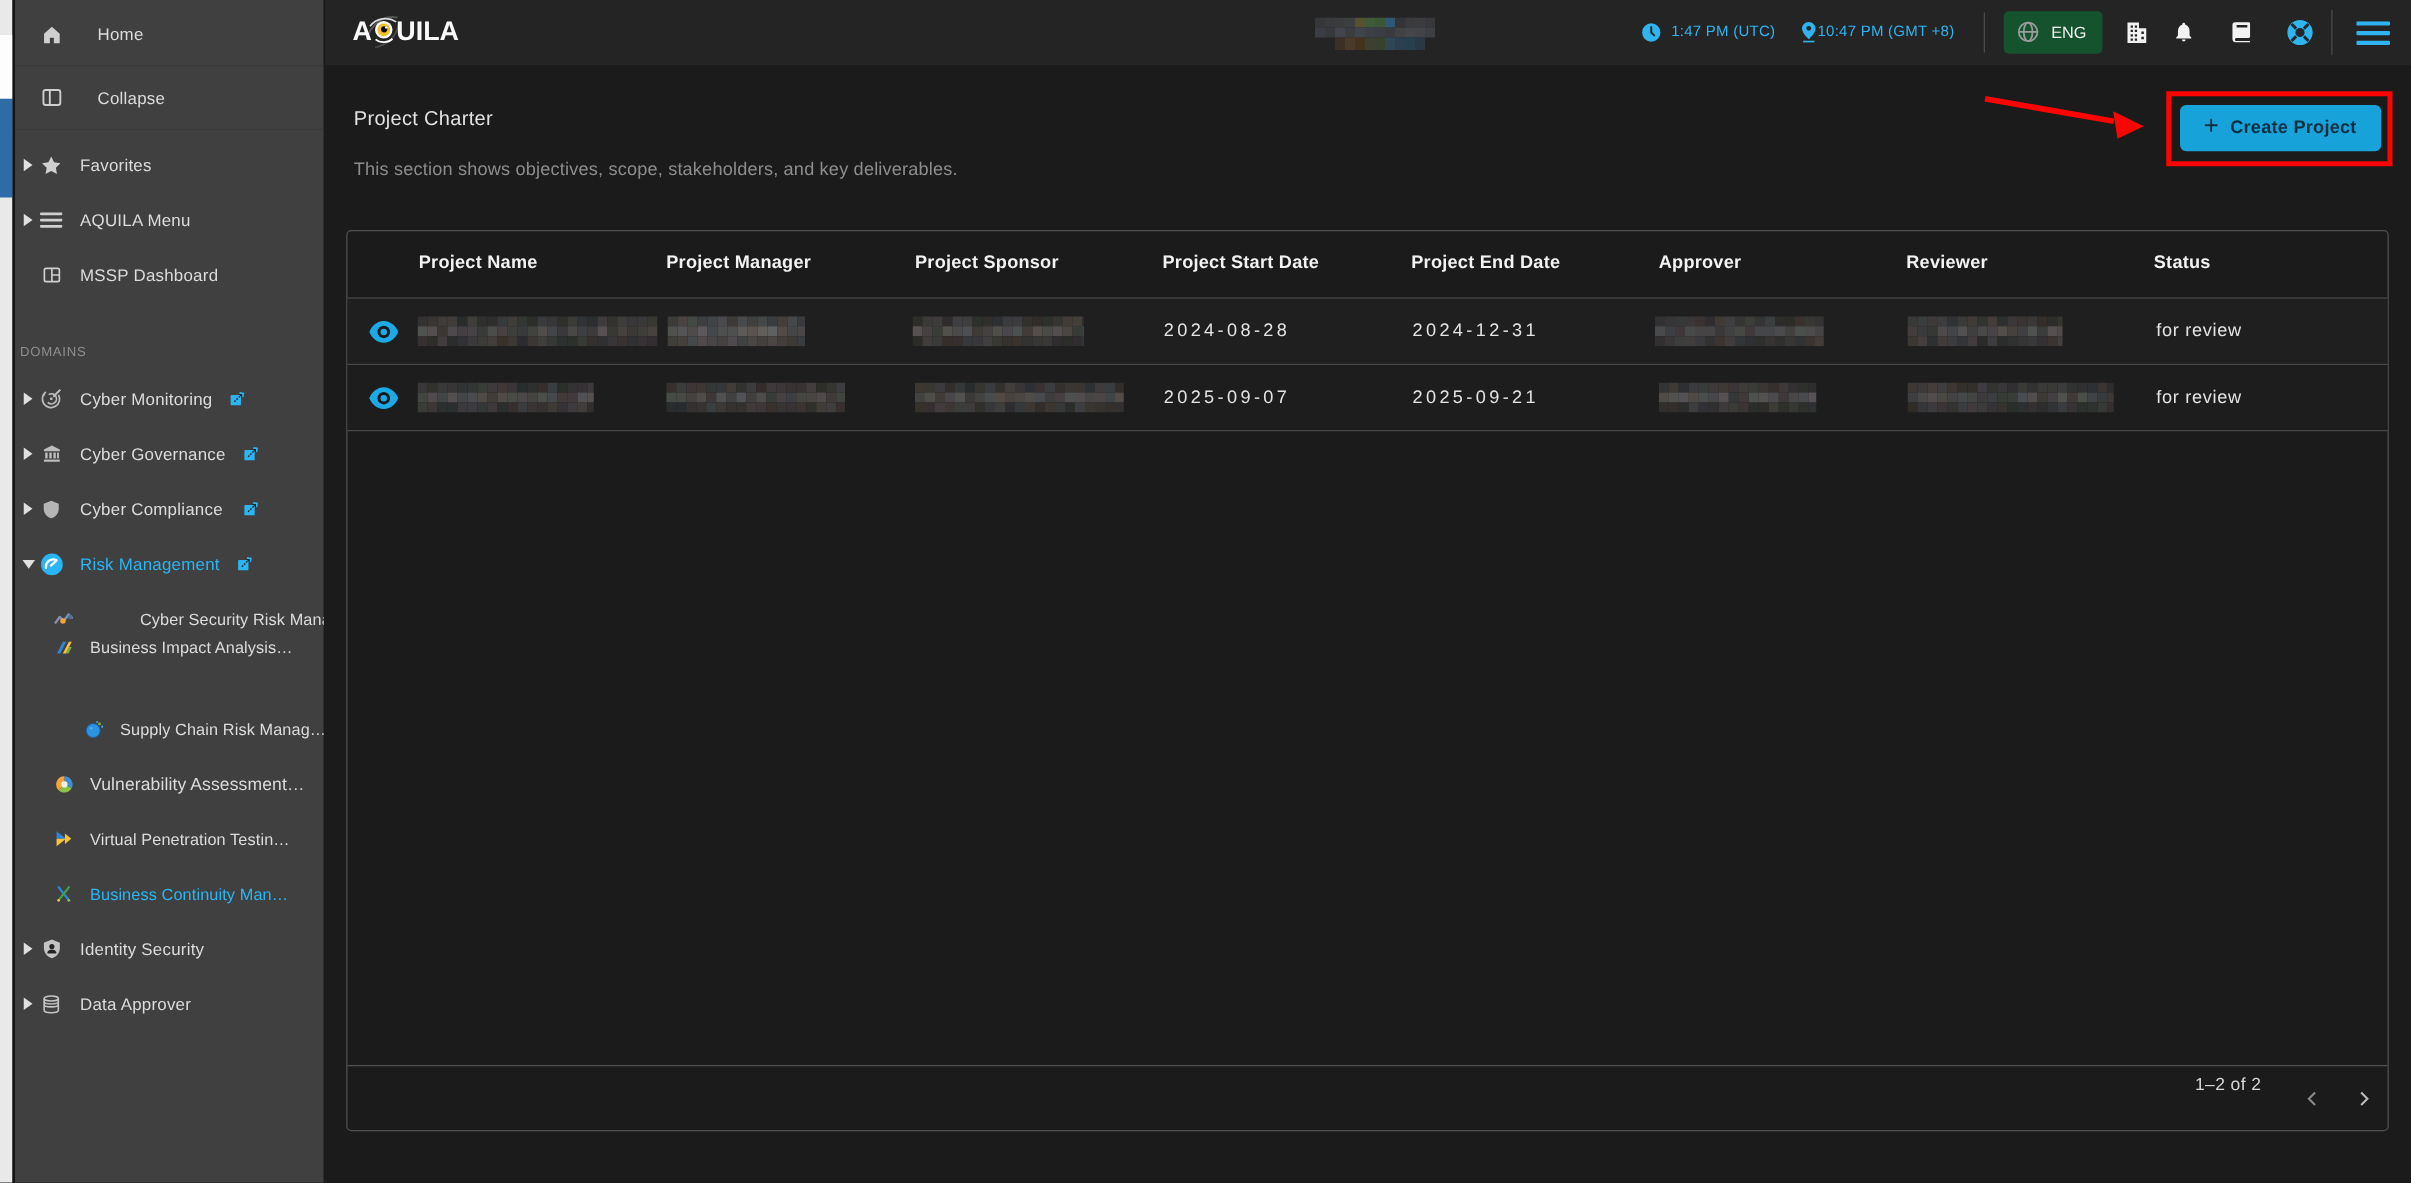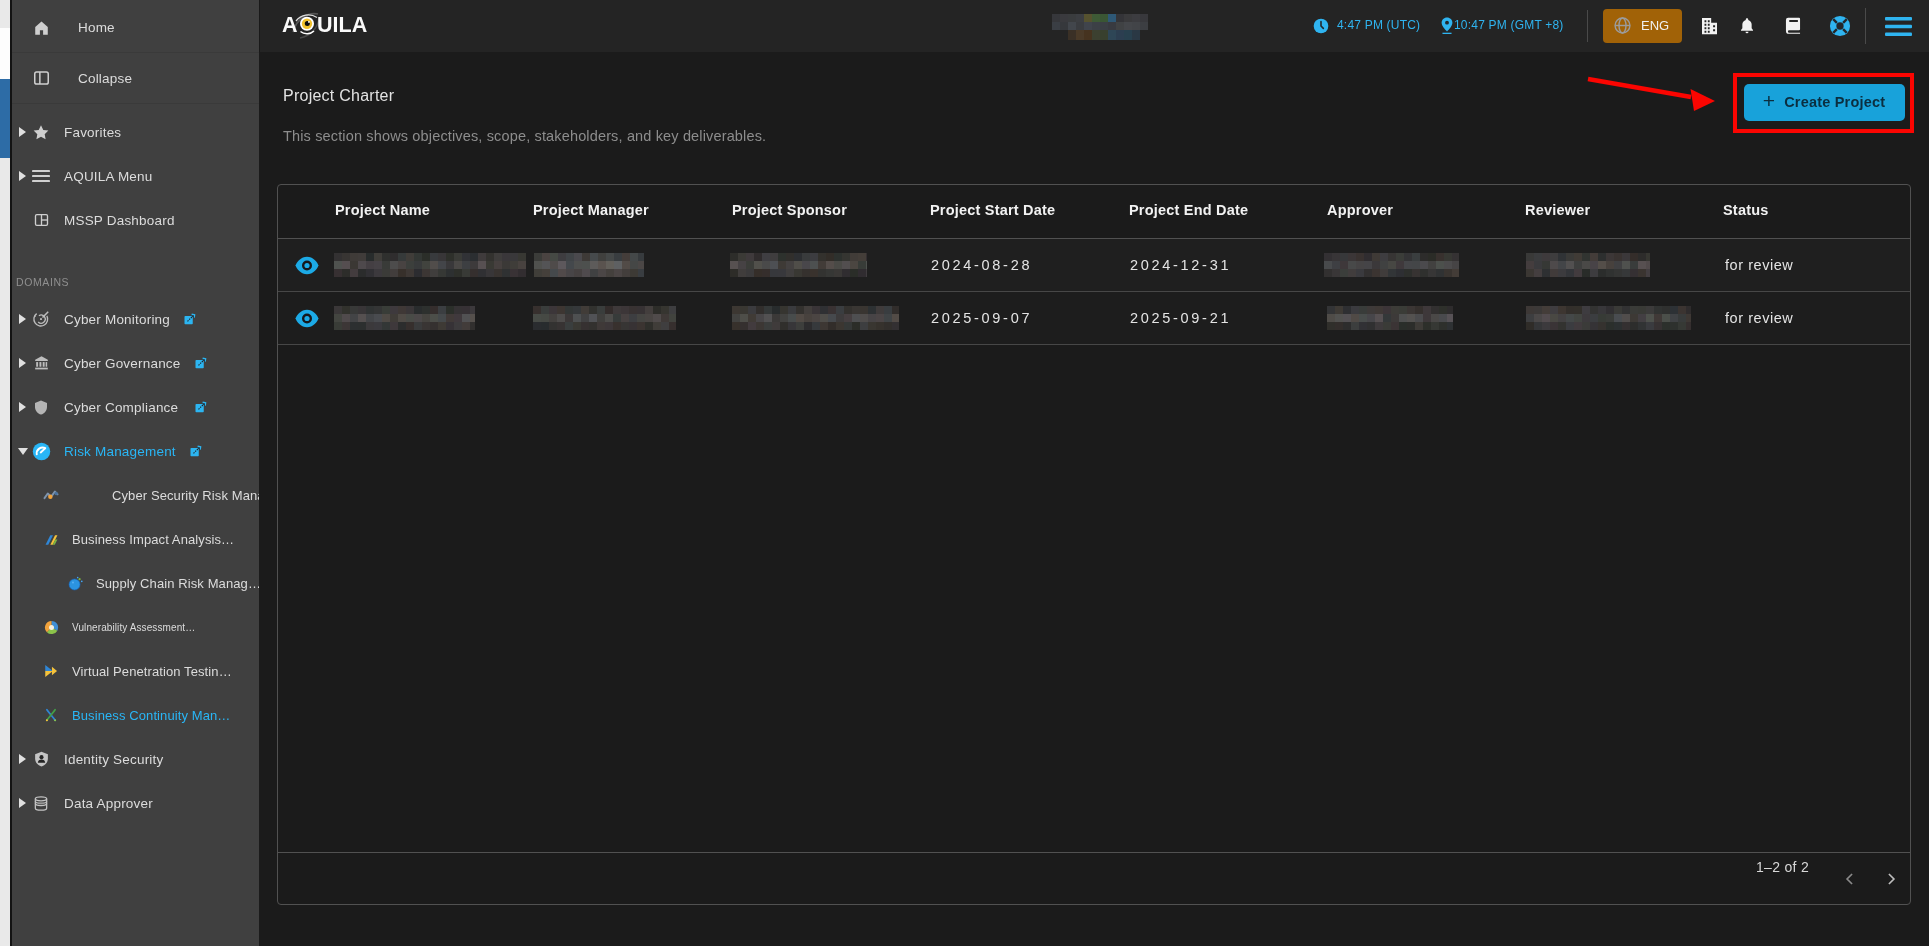--- a/index.html
+++ b/index.html
@@ -185,21 +185,21 @@
   <div class="srow" style="top:473px;height:44px;">
       <span class="ic">
         <svg width="16" height="13" viewBox="0 0 24 20">
           <path d="M2 14 7 7 12 12 18 4 22 8" fill="none" stroke="#7d93ad" stroke-width="3" stroke-linecap="round" stroke-linejoin="round"></path>
           <circle cx="11" cy="12" r="3.4" fill="#f2a33c"></circle>
           <circle cx="20" cy="7" r="2.6" fill="#4a729e"></circle>
         </svg>
       </span>
       <span class="lbl" style="left:60px;font-size:13px;letter-spacing:.1px;margin-left:40px;">Cyber Security Risk Mana…</span>
     </div>
-  <div class="srow" style="top:517px;height:44px;text-align:center;">
+  <div class="srow" style="top:495px;height:44px;text-align:center;">
       <span class="ic">
         <svg width="15" height="13" viewBox="0 0 24 22">
           <path d="M2 20 10 4 14.5 4 6.5 20 Z" fill="#2f86d6"></path>
           <path d="M10 20 18 4 22 4 14 20 Z" fill="#f4c23c"></path>
           <path d="M14 20 18.5 11 22 11 17.5 20 Z" fill="#7cb342"></path>
         </svg>
       </span>
       <span class="lbl" style="left:60px;font-size:13px;letter-spacing:.1px;">Business Impact Analysis…</span>
     </div>
   <div class="srow" style="top:561px;height:44px;margin-left:24px;">
@@ -217,21 +217,21 @@
     </div>
   <div class="srow" style="top:605px;height:44px;">
       <span class="ic">
         <svg width="15" height="15" viewBox="0 0 24 24">
           <path d="M12 12 V1.5 A10.5 10.5 0 0 1 21.3 17 Z" fill="#3f8fd6"></path>
           <path d="M12 12 21.3 17 A10.5 10.5 0 0 1 4.6 19.4 Z" fill="#8bc34a"></path>
           <path d="M12 12 4.6 19.4 A10.5 10.5 0 0 1 12 1.5 Z" fill="#f2a33c"></path>
           <circle cx="12" cy="12" r="4" fill="#f7f0dd"></circle>
         </svg>
       </span>
-      <span class="lbl" style="left:60px;font-size:10px;letter-spacing:.1px;">Vulnerability Assessment…</span>
+      <span class="lbl" style="left:60px;font-size:14px;letter-spacing:.1px;">Vulnerability Assessment…</span>
     </div>
   <div class="srow" style="top:649px;height:44px;">
       <span class="ic">
         <svg width="16" height="14" viewBox="0 0 24 22">
           <path d="M3 1.5 15 11 3 11 Z" fill="#2f86d6"></path>
           <path d="M3 20.5 15 11 3 11 Z" fill="#f4c23c"></path>
           <path d="M13.5 4.5 21.5 11 13.5 17.5 Z" fill="#f4c23c"></path>
         </svg>
       </span>
       <span class="lbl" style="left:60px;font-size:13px;letter-spacing:.1px;">Virtual Penetration Testin…</span>
@@ -321,29 +321,29 @@
         <rect x="56" y="16" width="8" height="10" fill="#2e4656"></rect>
         <rect x="64" y="16" width="8" height="10" fill="#2c3e50"></rect>
         <rect x="72" y="16" width="8" height="10" fill="#28404e"></rect>
         <rect x="80" y="16" width="8" height="10" fill="#2a3844"></rect>
       </svg>
     </div>
   <div class="abs" style="left:1053px;top:18px;"><svg width="16" height="16" viewBox="0 0 24 24">
         <circle cx="12" cy="12" r="11" fill="#2fb4f0"></circle>
         <path d="M12 5.5 V12 L15.5 15.5" fill="none" stroke="#23272b" stroke-width="2.4" stroke-linecap="round"></path>
       </svg></div>
-  <div class="abs cyan" style="left:1077px;top:17.5px;font-size:12px;letter-spacing:.2px;">4:47 PM (UTC)</div>
+  <div class="abs cyan" style="left:1077px;top:17.5px;font-size:12px;letter-spacing:.2px;">1:47 PM (UTC)</div>
   <div class="abs" style="left:1180px;top:17px;"><svg width="14" height="17" viewBox="0 0 24 30">
         <path d="M12 1 C6.5 1 2.5 5.2 2.5 10.3 C2.5 17 12 25.5 12 25.5 S21.5 17 21.5 10.3 C21.5 5.2 17.5 1 12 1 Z" fill="#2fb4f0"></path>
         <circle cx="12" cy="10" r="3.4" fill="#23272b"></circle>
         <line x1="4" y1="29" x2="20" y2="29" stroke="#2fb4f0" stroke-width="2.6"></line>
       </svg></div>
   <div class="abs cyan" style="left:1194px;top:17.5px;font-size:12px;letter-spacing:.2px;">10:47 PM (GMT +8)</div>
   <div class="vline" style="left:1327px;"></div>
-  <div class="abs" style="left:1343px;top:9px;width:79px;height:34px;background:#a16207;border-radius:4px;">
+  <div class="abs" style="left:1343px;top:9px;width:79px;height:34px;background:#14532d;border-radius:4px;">
      <span class="abs" style="left:10px;top:7px;"><svg width="19" height="19" viewBox="0 0 24 24" fill="none" stroke="#9c9c9c" stroke-width="1.8">
           <circle cx="12" cy="12" r="9.4"></circle>
           <ellipse cx="12" cy="12" rx="4.4" ry="9.4"></ellipse>
           <line x1="2.6" y1="12" x2="21.4" y2="12"></line>
         </svg></span>
      <span class="abs" style="left:38px;top:9px;font-size:13px;color:#f0f0f0;">ENG</span>
   </div>
   <div class="abs" style="left:1439px;top:16px;"><svg width="21" height="20" viewBox="0 0 24 24" fill="#f2f2f2">
         <path fill-rule="evenodd" d="M3 22 V2.5 H14 V8 H21 V22 Z M6 5.2 h2.2 v2.2 H6 Z M10 5.2 h2.2 v2.2 H10 Z M6 9.4 h2.2 v2.2 H6 Z M10 9.4 h2.2 v2.2 H10 Z M6 13.6 h2.2 v2.2 H6 Z M10 13.6 h2.2 v2.2 H10 Z M6 17.8 h2.2 v2.2 H6 Z M10 17.8 h2.2 v2.2 H10 Z M16.3 11 h2.4 v2.4 h-2.4 Z M16.3 16 h2.4 v2.4 h-2.4 Z"></path>
       </svg></div>

